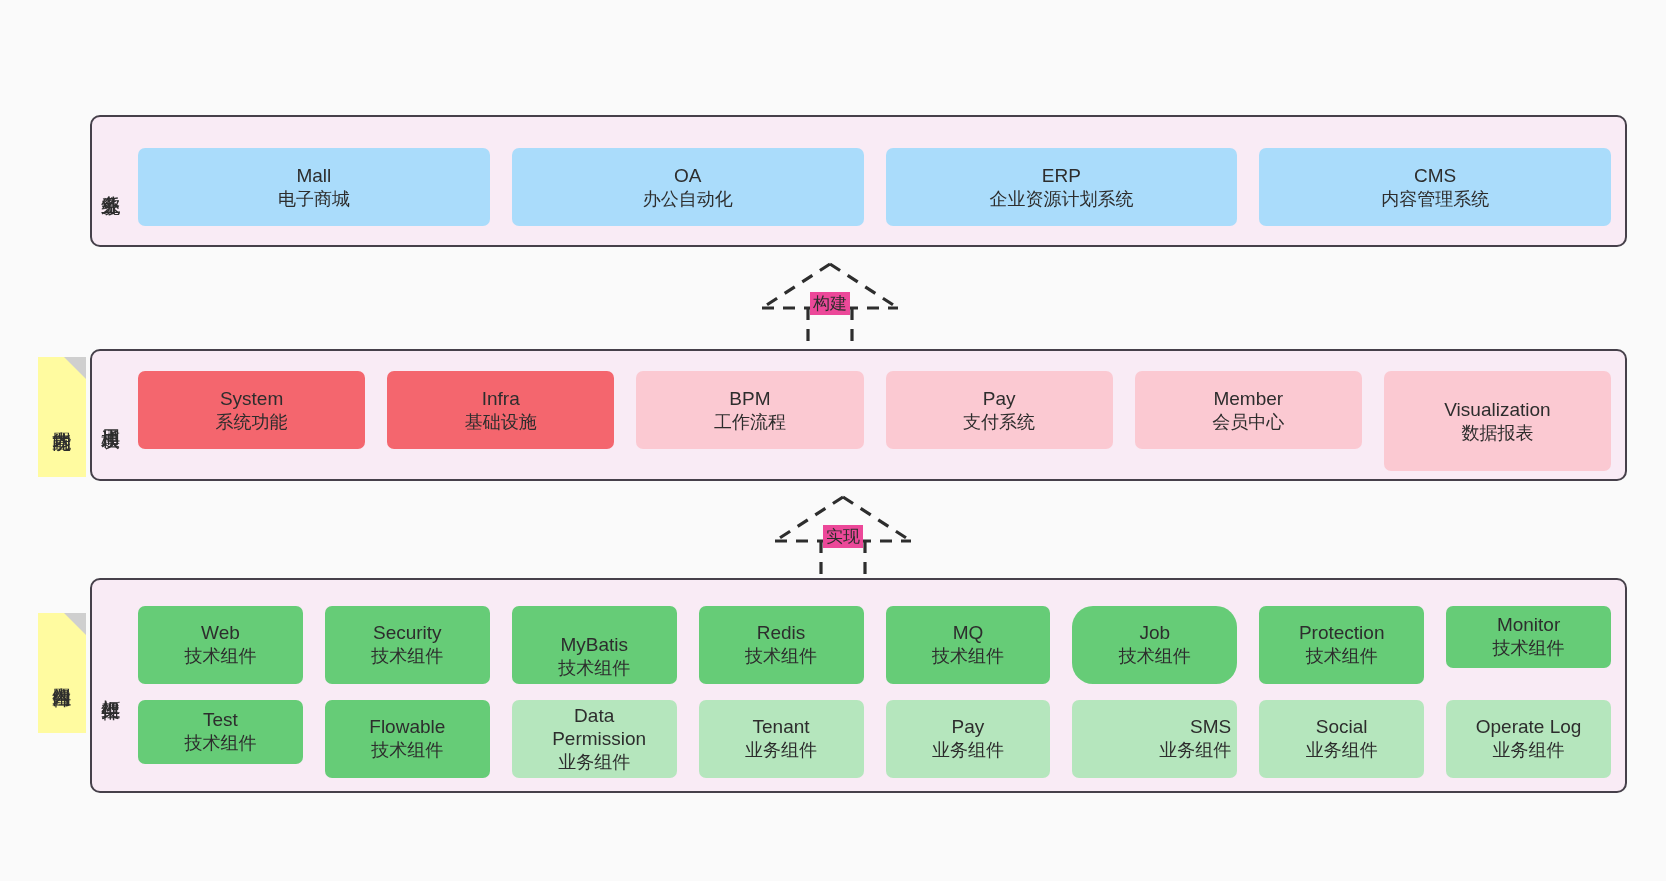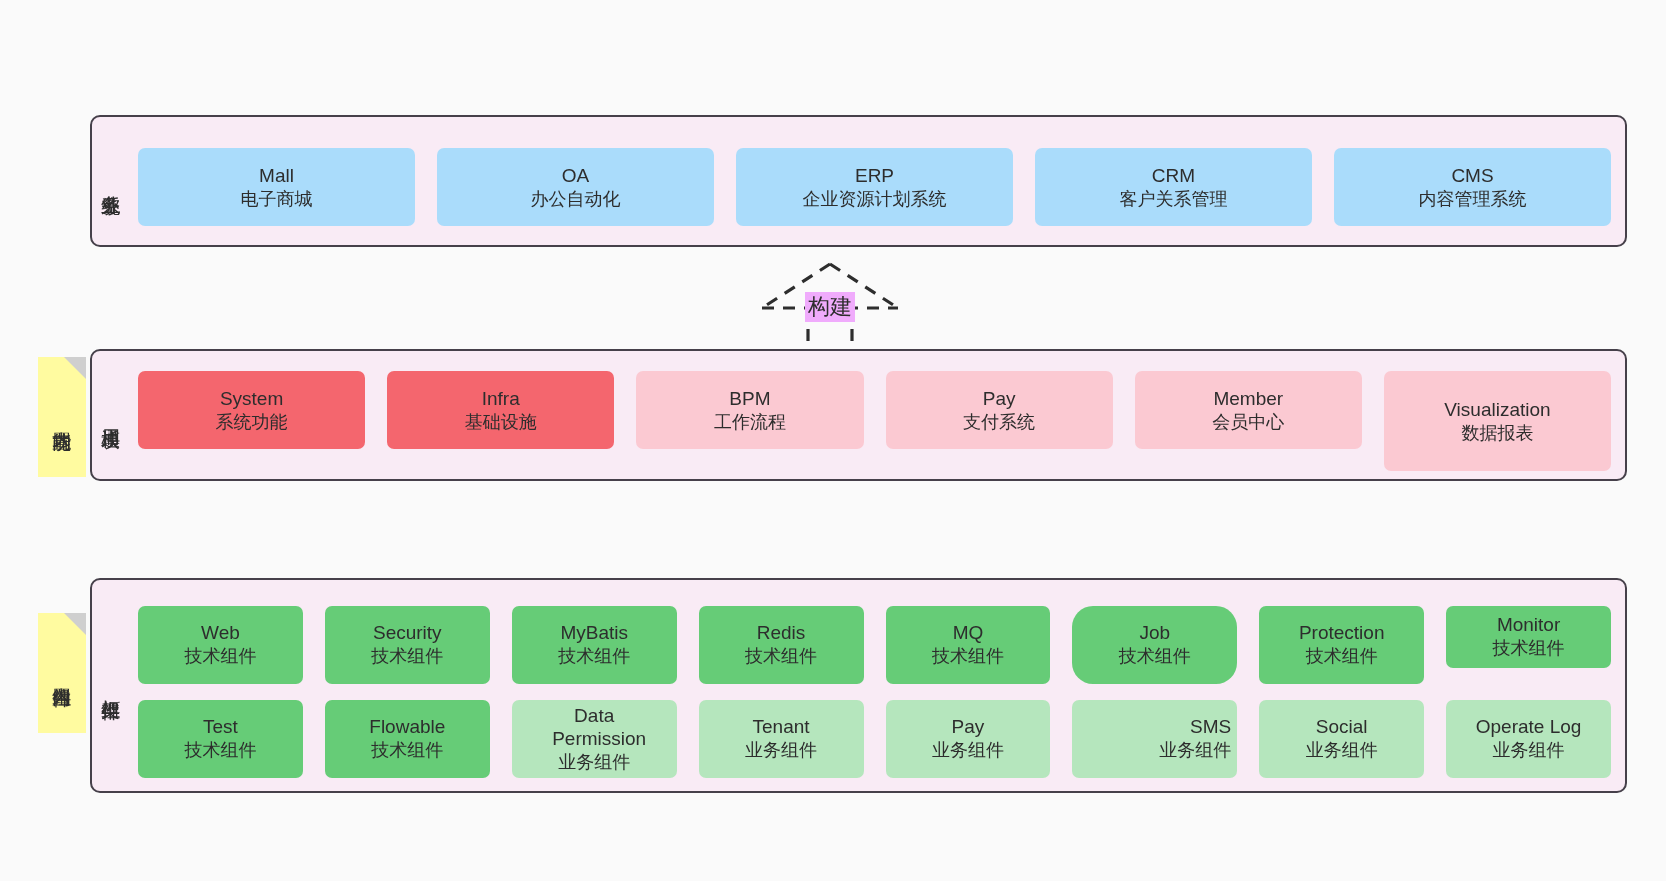--- a/index.html
+++ b/index.html
@@ -110,22 +110,22 @@
   .connector {
     position: absolute;
     z-index: 2;
   }
   .connector svg { display: block; overflow: visible; }
   .connector .conn-label {
     position: absolute;
     left: 50%;
     transform: translateX(-50%);
     top: 30px;
-    font-size: 22px;
-    background: #f0abfc;
+    font-size: 17px;
+    background: #ec4899;
     padding: 0 3px;
     color: #2d2d2d;
     white-space: nowrap;
   }
 </style>
 </head>
 <body>
 
 <div class="canvas">
 
@@ -137,24 +137,20 @@
           <div class="t1">Mall</div>
           <div class="t2">电子商城</div>
         </div>
         <div class="card c-blue" style="height:78px;">
           <div class="t1">OA</div>
           <div class="t2">办公自动化</div>
         </div>
         <div class="card c-blue" style="height:78px;">
           <div class="t1">ERP</div>
           <div class="t2">企业资源计划系统</div>
-        </div>
-        <div class="card c-blue" style="height:78px;">
-          <div class="t1">CRM</div>
-          <div class="t2">客户关系管理</div>
         </div>
         <div class="card c-blue" style="height:78px;">
           <div class="t1">CMS</div>
           <div class="t2">内容管理系统</div>
         </div>
       </div>
     </div>
   </div>
 
   <div class="connector" style="left:760px; top:262px; width:140px; height:88px;">
@@ -197,38 +193,48 @@
           <div class="t2">会员中心</div>
         </div>
         <div class="card c-pink" style="height:100px;">
           <div class="t1">Visualization</div>
           <div class="t2">数据报表</div>
         </div>
       </div>
     </div>
   </div>
 
+  <div class="connector" style="left:773px; top:495px; width:140px; height:88px;">
+    <svg width="140" height="88" viewBox="0 0 140 88">
+      <path d="M70 2 L138 46" fill="none" stroke="#2d2d2d" stroke-width="3.2" stroke-dasharray="12,9"></path>
+      <path d="M70 2 L2 46" fill="none" stroke="#2d2d2d" stroke-width="3.2" stroke-dasharray="12,9"></path>
+      <path d="M2 46 L138 46" fill="none" stroke="#2d2d2d" stroke-width="3.2" stroke-dasharray="12,9"></path>
+      <path d="M48 46 L48 88" fill="none" stroke="#2d2d2d" stroke-width="3.2" stroke-dasharray="12,9"></path>
+      <path d="M92 46 L92 88" fill="none" stroke="#2d2d2d" stroke-width="3.2" stroke-dasharray="12,9"></path>
+    </svg>
+    <div class="conn-label">实现</div>
+  </div>
 
   <div class="note" style="left:38px; top:613px; width:48px; height:120px;">
     <span class="fold"></span>
     <span>内置组件</span>
   </div>
   <div class="layer" style="left:90px; top:578px; width:1537px; height:215px;">
     <div class="layer-title">框架组件</div>
     <div class="layer-body">
       <div class="row">
         <div class="card c-green" style="height:78px;">
           <div class="t1">Web</div>
           <div class="t2">技术组件</div>
         </div>
         <div class="card c-green" style="height:78px;">
           <div class="t1">Security</div>
           <div class="t2">技术组件</div>
         </div>
-        <div class="card c-green" style="height:78px;">
+        <div class="card c-green" style="height:78px;justify-content:flex-end;">
           <div class="t1">MyBatis</div>
           <div class="t2">技术组件</div>
         </div>
         <div class="card c-green" style="height:78px;">
           <div class="t1">Redis</div>
           <div class="t2">技术组件</div>
         </div>
         <div class="card c-green" style="height:78px;">
           <div class="t1">MQ</div>
           <div class="t2">技术组件</div>
@@ -240,21 +246,21 @@
         <div class="card c-green" style="height:78px;">
           <div class="t1">Protection</div>
           <div class="t2">技术组件</div>
         </div>
         <div class="card c-green" style="height:62px;">
           <div class="t1">Monitor</div>
           <div class="t2">技术组件</div>
         </div>
       </div>
       <div class="row">
-        <div class="card c-green" style="height:78px;text-align:center;">
+        <div class="card c-green" style="height:64px;text-align:center;">
           <div class="t1">Test</div>
           <div class="t2">技术组件</div>
         </div>
         <div class="card c-green" style="height:78px;">
           <div class="t1">Flowable</div>
           <div class="t2">技术组件</div>
         </div>
         <div class="card c-lightgreen" style="height:78px;">
           <div class="t1" style="max-width:84px;">Data Permission</div>
           <div class="t2">业务组件</div>

